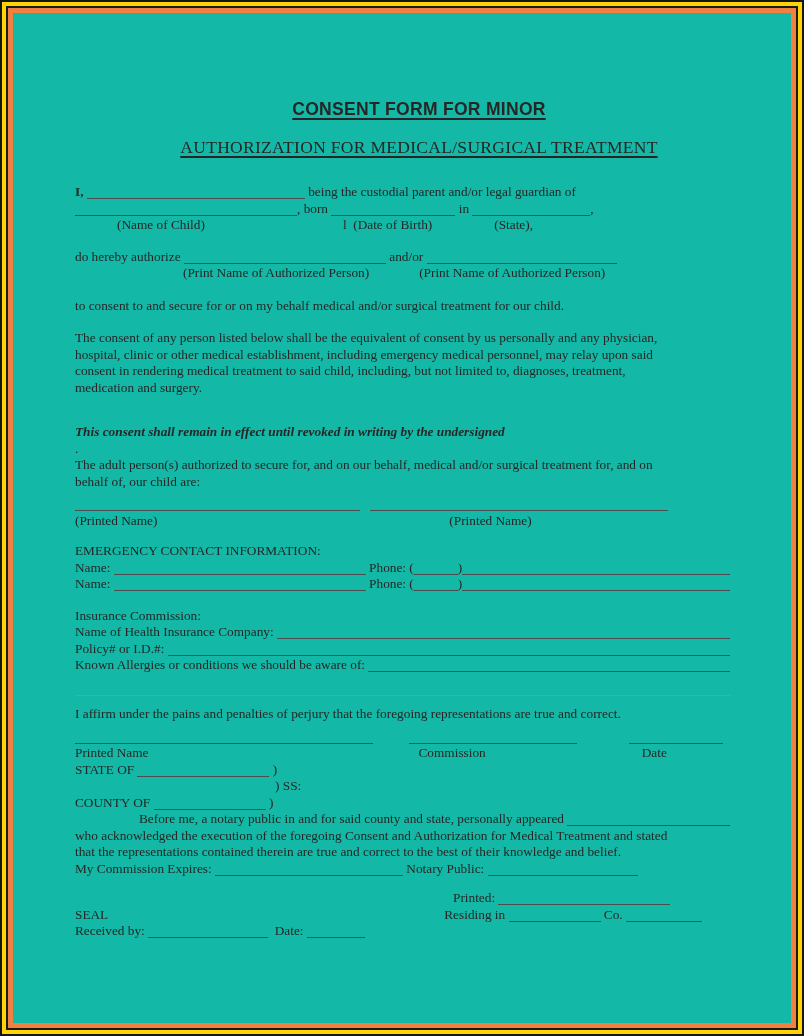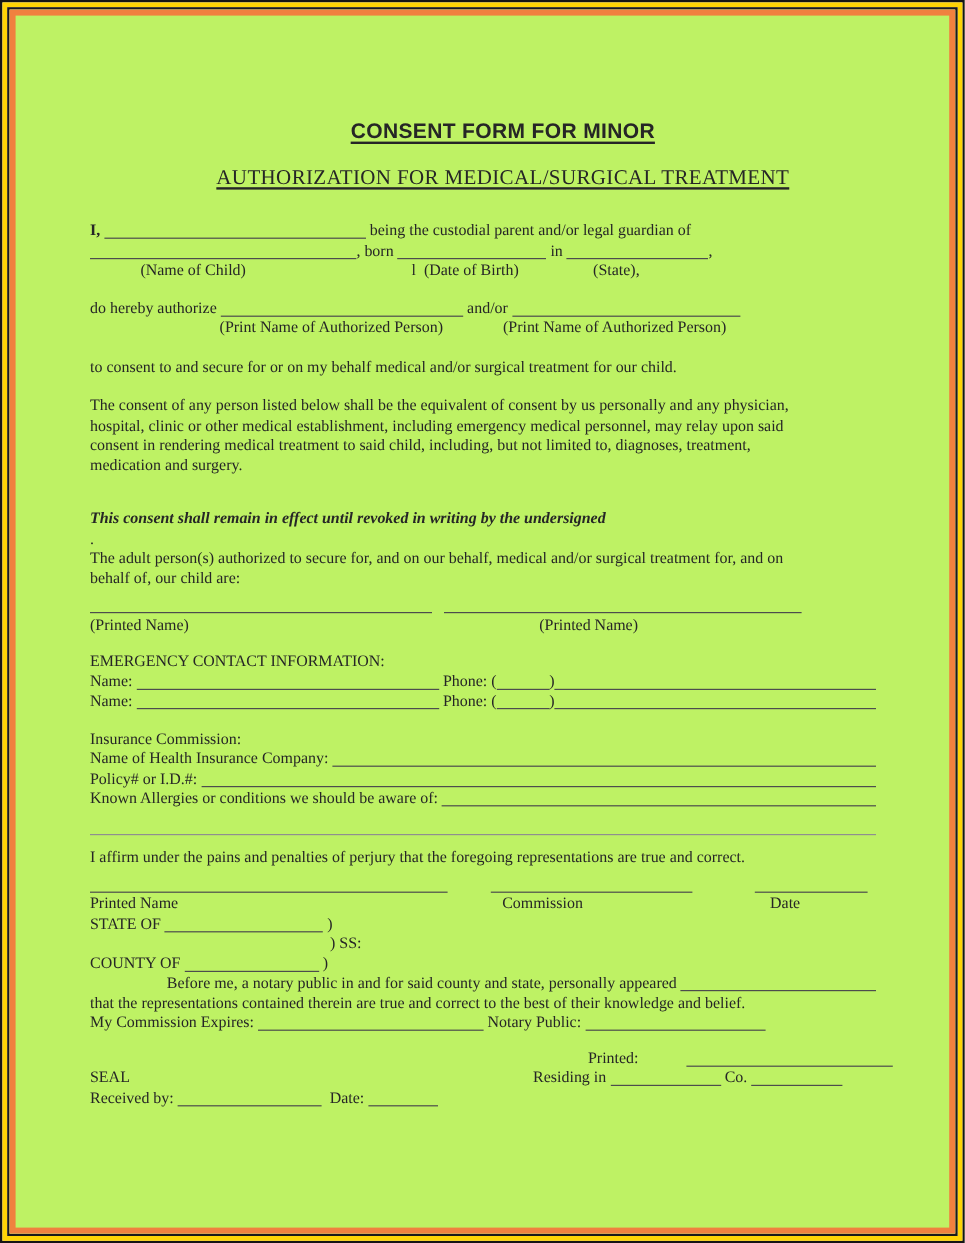--- a/index.html
+++ b/index.html
@@ -75,21 +75,21 @@
   .blank.fill{flex:1 1 auto;}
   .spacer{flex:0 0 auto;}
   .line.gray .blank{border-bottom-color:#8f8f8f;}
 </style>
 </head>
 <body>
 
 <div class="frame-outer" style="border-color: rgb(21, 21, 21);">
   <div class="frame-yellow" style="border-color: rgb(255, 212, 5);">
     <div class="frame-black2" style="border-color: rgb(26, 26, 26);">
-      <div class="frame-orange" style="border-color: rgb(240, 129, 63); background: #bef264;">
+      <div class="frame-orange" style="border-color: rgb(240, 129, 63); background: #14b8a6;">
         <div class="page">
           <h1 class="title1">CONSENT FORM FOR MINOR</h1>
           <h2 class="title2">AUTHORIZATION FOR MEDICAL/SURGICAL TREATMENT</h2>
           <div class="form-body">
               <div class="line">
                 <span class="txt b">I, </span>
                 <span class="blank" style="width: 218px;"></span>
                 <span class="txt"> being the custodial parent and/or legal guardian of</span>
               </div>
               <div class="line">
@@ -224,29 +224,32 @@
                 <span class="txt">COUNTY OF </span>
                 <span class="blank" style="width: 112px;"></span>
                 <span class="txt"> )</span>
               </div>
               <div class="line">
                 <span class="spacer" style="width: 64px;"></span>
                 <span class="txt">Before me, a notary public in and for said county and state, personally appeared </span>
                 <span class="blank fill"></span>
               </div>
               <div class="line">
+                <span class="txt">who acknowledged the execution of the foregoing Consent and Authorization for Medical Treatment and stated</span>
+              </div>
+              <div class="line">
                 <span class="txt">that the representations contained therein are true and correct to the best of their knowledge and belief.</span>
               </div>
               <div class="line">
                 <span class="txt">My Commission Expires: </span>
                 <span class="blank" style="width: 188px;"></span>
                 <span class="txt"> Notary Public: </span>
                 <span class="blank" style="width: 150px;"></span>
               </div>
-              <div class="line" style="margin-top: 13px; gap: 37px;">
+              <div class="line" style="margin-top: 13px;">
                 <span class="spacer" style="width: 378px;"></span>
                 <span class="txt">Printed: </span>
                 <span class="blank" style="width: 172px;"></span>
               </div>
               <div class="line">
                 <span class="txt">SEAL</span>
                 <span class="spacer" style="width: 336px;"></span>
                 <span class="txt">Residing in </span>
                 <span class="blank" style="width: 92px;"></span>
                 <span class="txt"> Co. </span>

